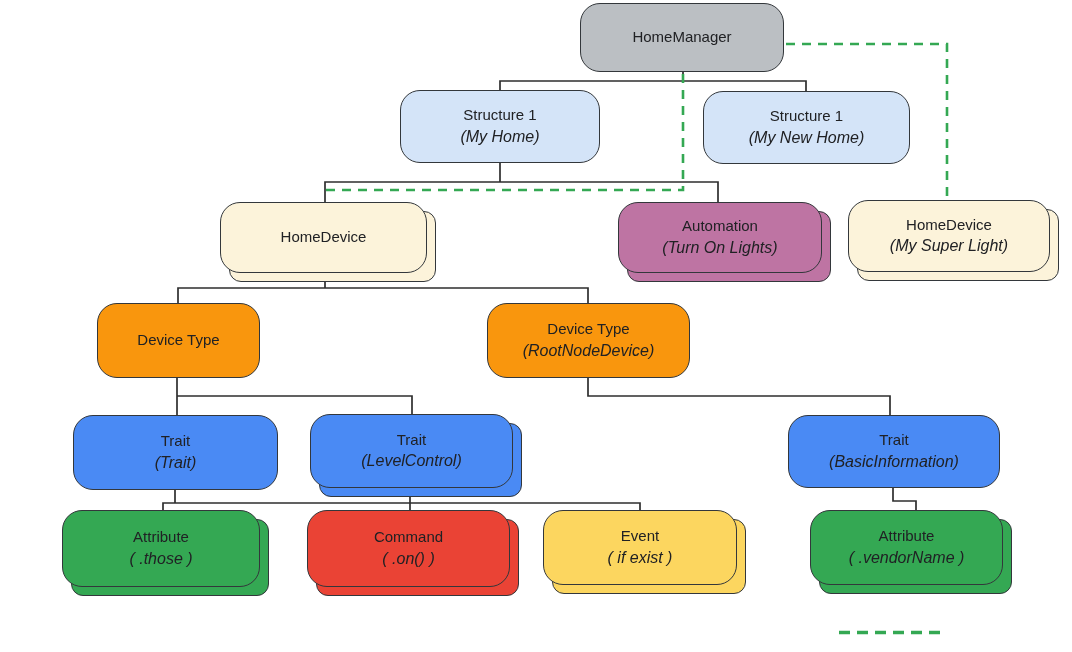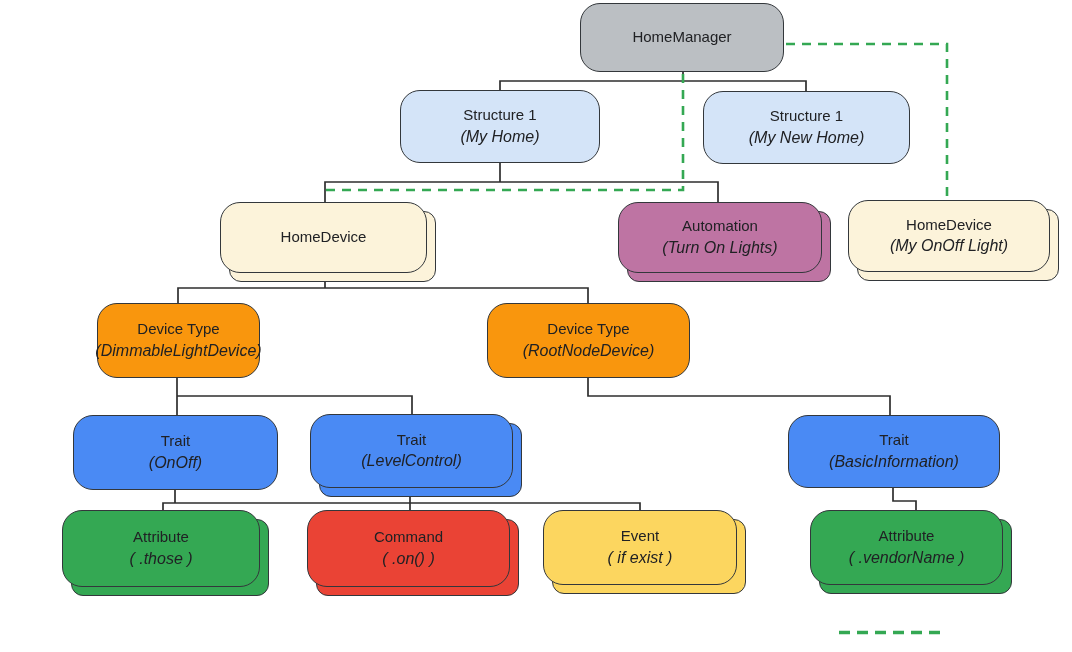--- a/index.html
+++ b/index.html
@@ -95,42 +95,41 @@
     <div class="card">
       <div class="label">Automation</div>
       <div class="sublabel">(Turn On Lights)</div>
     </div>
   </div>
 
   <div class="node n-hd2 c-cream">
     <div class="back"></div>
     <div class="card">
       <div class="label">HomeDevice</div>
-      <div class="sublabel">(My OnOff Light)</div>
+      <div class="sublabel">(My Super Light)</div>
     </div>
   </div>
 
   <div class="node n-dt1 c-orange">
     <div class="card">
       <div class="label">Device Type</div>
-      <div class="sublabel">(DimmableLightDevice)</div>
     </div>
   </div>
 
   <div class="node n-dt2 c-orange">
     <div class="card">
       <div class="label">Device Type</div>
       <div class="sublabel">(RootNodeDevice)</div>
     </div>
   </div>
 
   <div class="node n-tr1 c-blue">
     <div class="card">
       <div class="label">Trait</div>
-      <div class="sublabel">(OnOff)</div>
+      <div class="sublabel">(Trait)</div>
     </div>
   </div>
 
   <div class="node n-tr2 c-blue">
     <div class="back"></div>
     <div class="card">
       <div class="label">Trait</div>
       <div class="sublabel">(LevelControl)</div>
     </div>
   </div>

